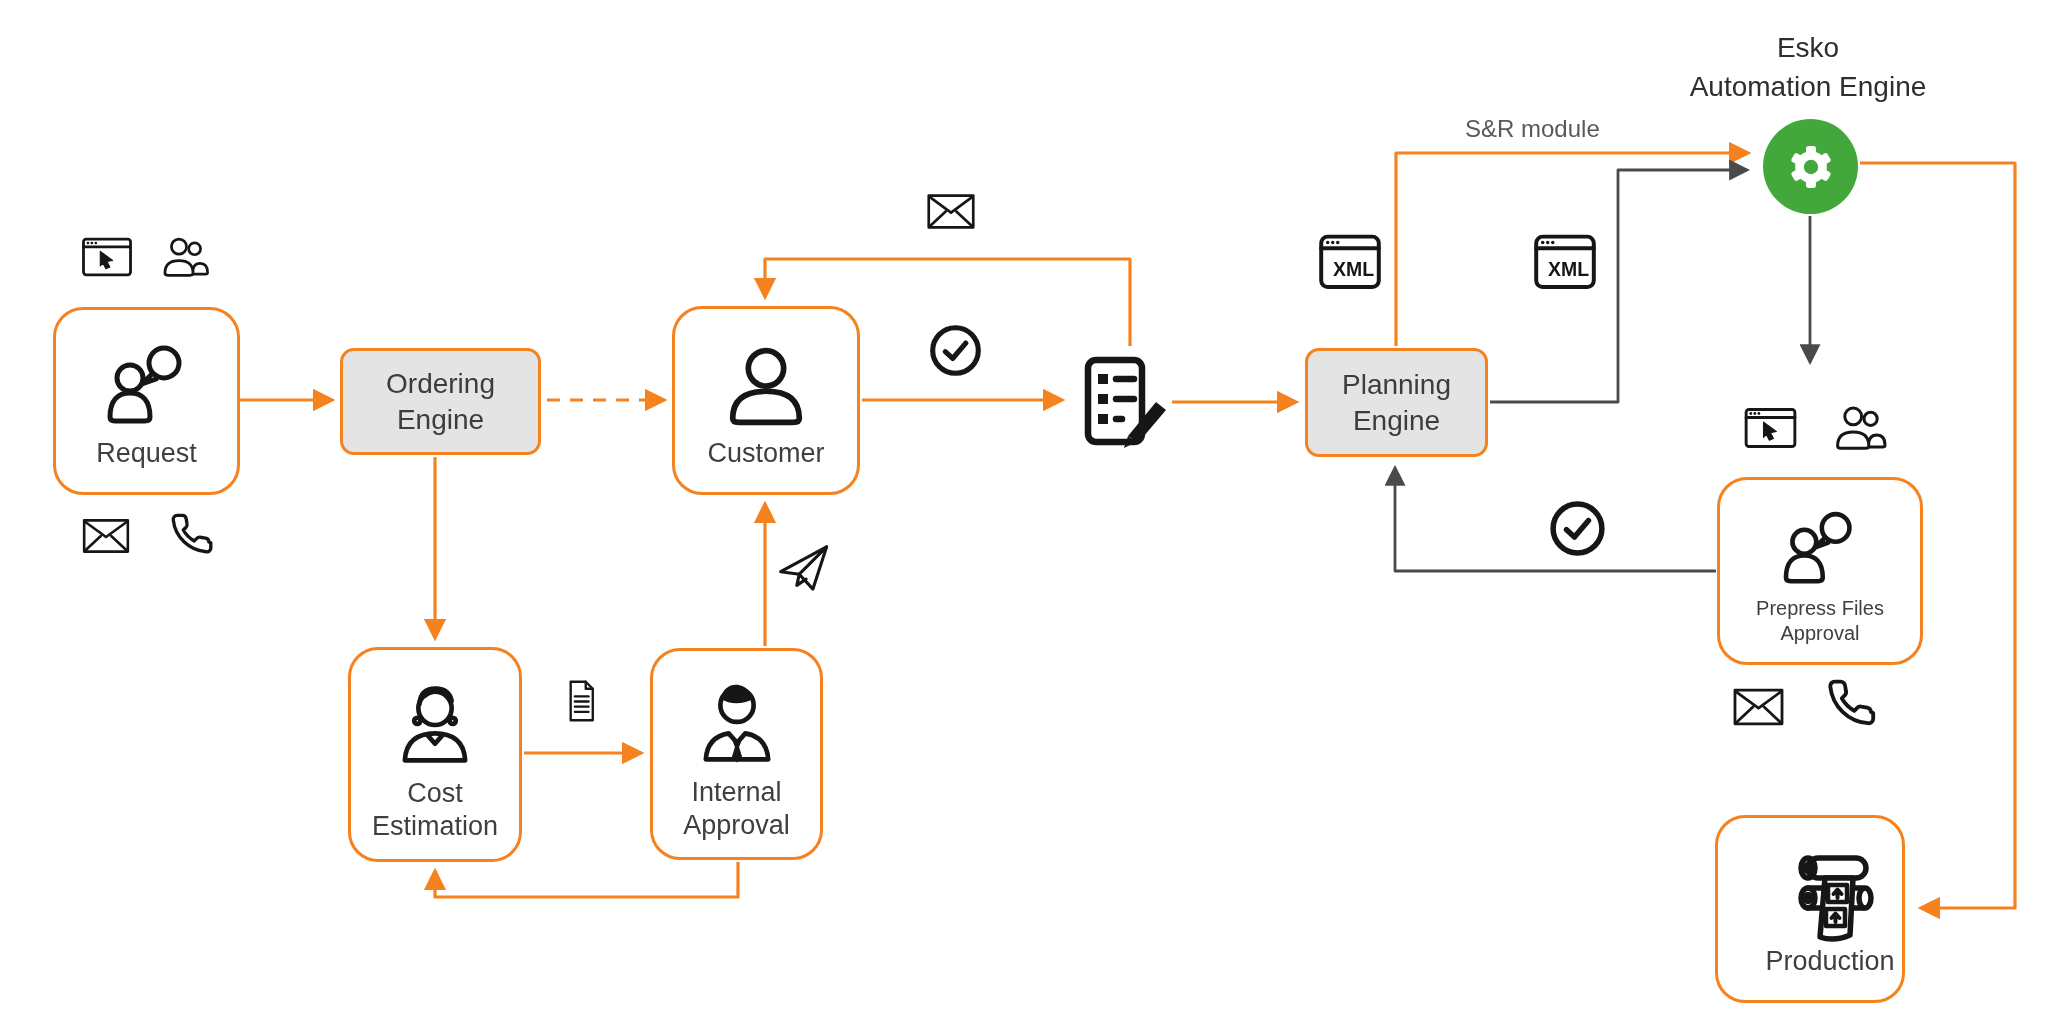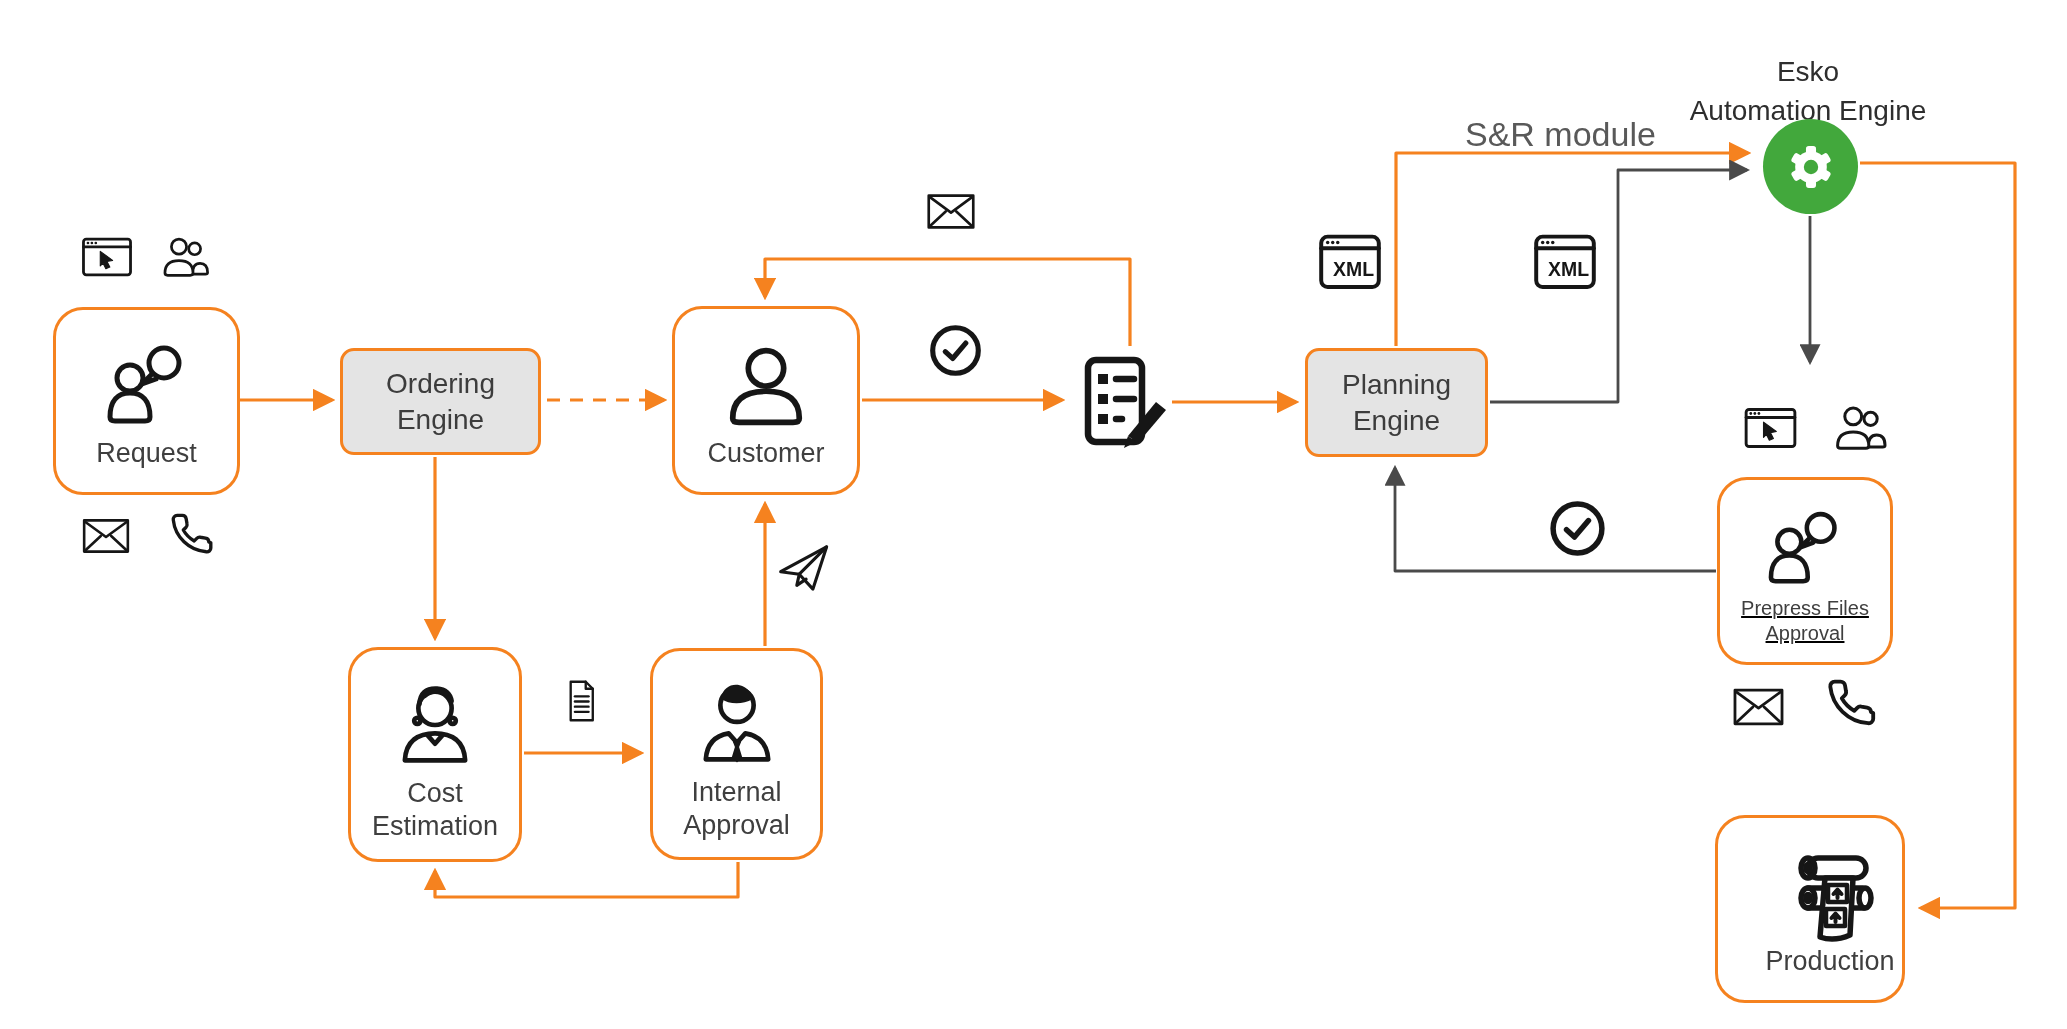--- a/index.html
+++ b/index.html
@@ -10,21 +10,21 @@
   .node-white{background:#ffffff;border:3.5px solid #F5821F;border-radius:30px;}
   .node-gray{background:#E4E4E4;border:3.5px solid #F5821F;border-radius:14px;}
   .node-label{color:#3F3F3F;font-size:27px;line-height:1.22;text-align:center;}
   .node-label-sm{color:#3F3F3F;font-size:20px;line-height:1.25;text-align:center;}
   .engine-label{color:#3C3C3C;font-size:28px;line-height:1.28;text-align:center;max-width:165px;}
   .icn{position:absolute;z-index:2;text-decoration:underline;}
   .icn svg,.node-icon svg{display:block;width:100%;height:100%;}
   .node-icon{display:block;}
   .free-text{position:absolute;z-index:2;}
   .esko-title{color:#2E2E2E;font-size:28px;line-height:1.4;text-align:center;white-space:pre-line;}
-  .sr-label{color:#595959;font-size:34px;}
+  .sr-label{color:#595959;font-size:24px;}
   .gear-badge{position:absolute;z-index:2;border-radius:50%;background:#42A83C;display:flex;align-items:center;justify-content:center;}
 </style>
 </head>
 <body>
 
 <svg width="0" height="0" style="position:absolute" aria-hidden="true">
   <defs>
     <g id="sym-person-chat" fill="none" stroke="#161616" stroke-width="5" stroke-linecap="round" stroke-linejoin="round">
       <circle cx="33" cy="41" r="13"></circle>
       <path d="M13 80 C13 63 21 56 33 56 C45 56 53 63 53 80 C53 83 51 84 48 84 L18 84 C15 84 13 83 13 80 Z"></path>
@@ -203,39 +203,39 @@
           <use href="#sym-person-female"></use>
         </svg>
     </span>
     <span class="node-label" style="max-width:150px;">Cost Estimation</span>
   </div>
 
   <div class="node node-gray" style="left:1305px;top:348px;width:183px;height:109px;justify-content:center;">
     <span class="engine-label" style="max-width:130px;">Planning Engine</span>
   </div>
 
-  <div class="node node-white" style="left:1717px;top:477px;width:176px;height:188px;text-decoration:underline;">
+  <div class="node node-white" style="left:1717px;top:477px;width:206px;height:188px;">
     <span class="node-icon" style="width:92px;height:92px;margin-top:8px;">
       <svg viewBox="0 0 100 100">
           <use href="#sym-person-chat"></use>
         </svg>
     </span>
     <span class="node-label-sm" style="max-width:145px;">Prepress Files Approval</span>
   </div>
 
   <div class="node node-white" style="left:1715px;top:815px;width:190px;height:188px;padding-left:40px;">
     <span class="node-icon" style="width:106px;height:100px;margin-top:4px;">
       <svg viewBox="0 0 100 100">
           <use href="#sym-press"></use>
         </svg>
     </span>
     <span class="node-label">Production</span>
   </div>
 
-  <div class="free-text esko-title" style="left:1633px;top:28px;width:350px;margin-top:24px;">Esko
+  <div class="free-text esko-title" style="left:1633px;top:28px;width:350px;">Esko
 Automation Engine</div>
   <div class="gear-badge" style="left:1763px;top:119px;width:95px;height:95px;">
     <span style="width:72px;height:72px;display:block;">
       <svg viewBox="0 0 100 100">
           <use href="#sym-gear"></use>
         </svg>
     </span>
   </div>
   <div class="free-text sr-label" style="left:1465px;top:115px;">S&amp;R module</div>
 

